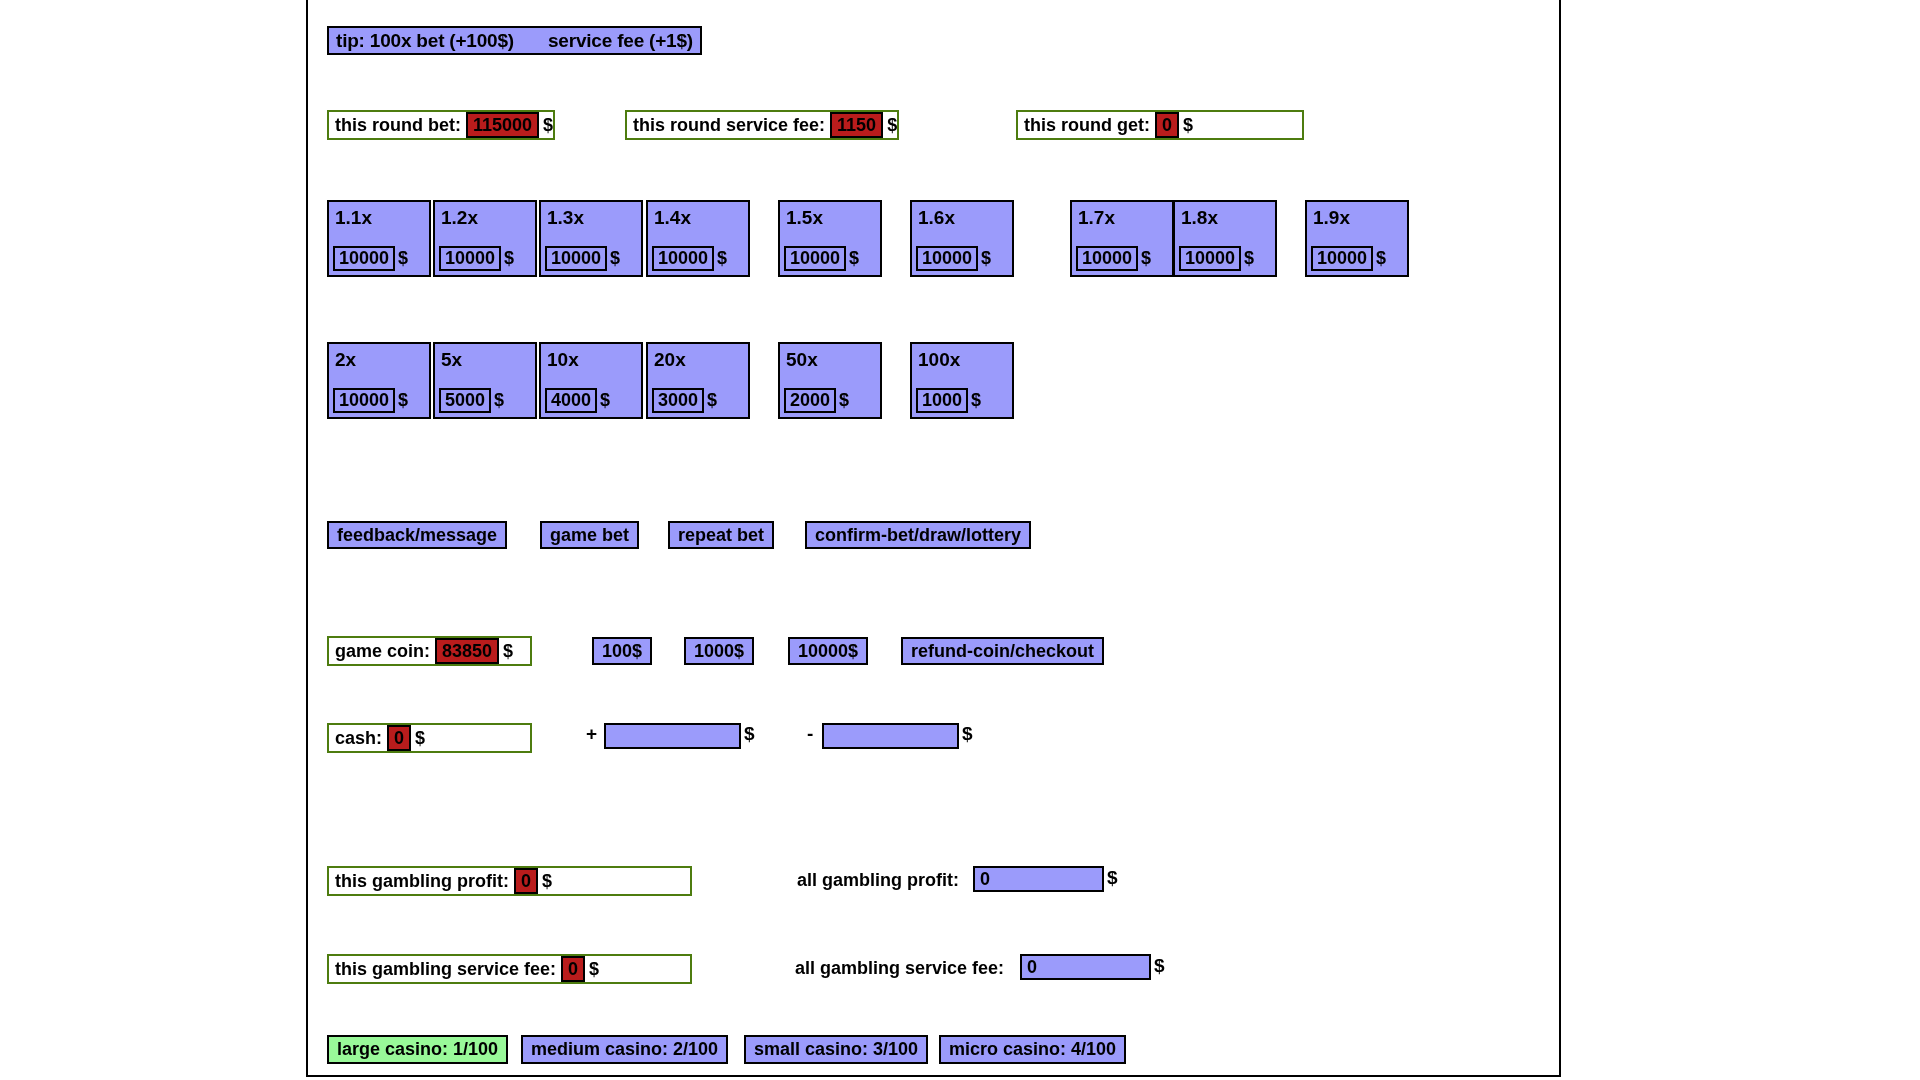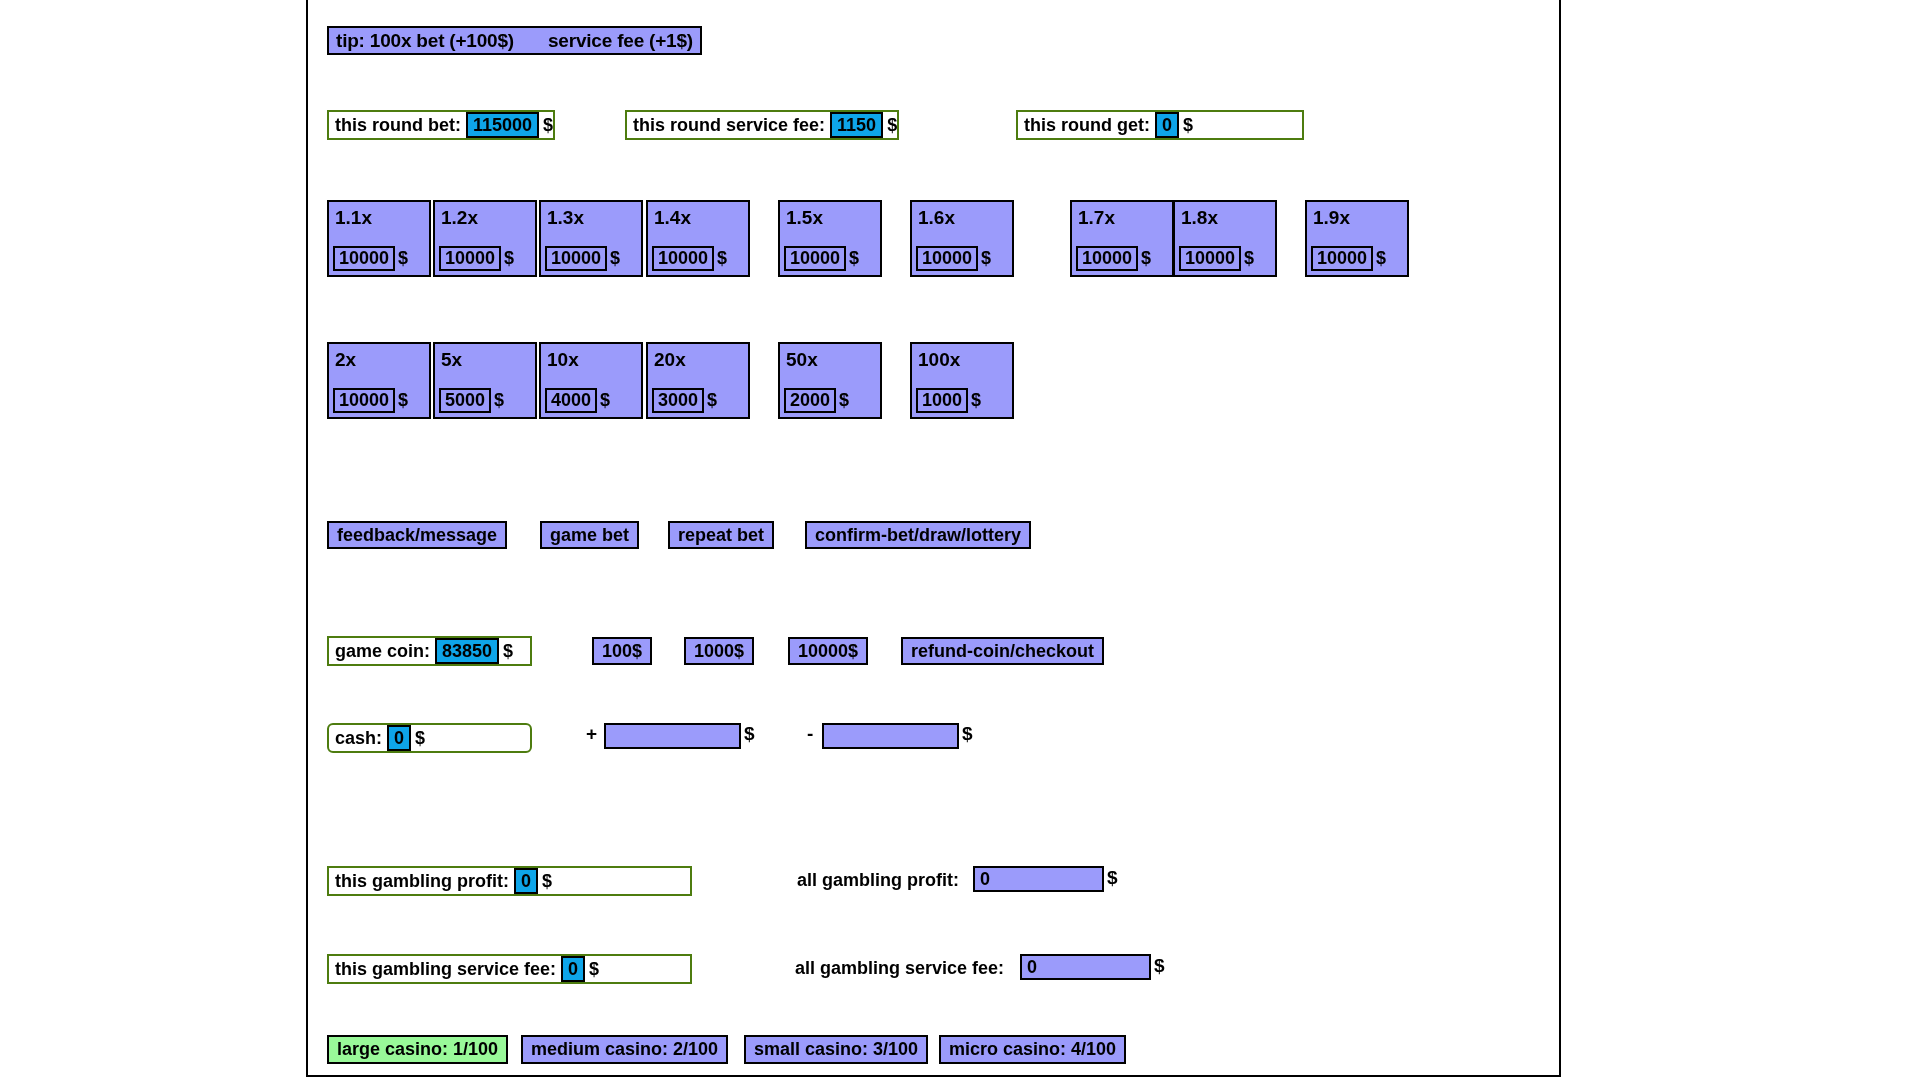--- a/index.html
+++ b/index.html
@@ -99,21 +99,21 @@
   .field-box .lbl { padding-right: 5px; }
   .field-box .val {
     border: 2px solid #000000;
     box-sizing: border-box;
     height: 26px;
     min-width: 14px;
     display: flex;
     align-items: center;
     justify-content: center;
     padding: 0 5px;
-    background: #0ea5e9;
+    background: #b91c1c;
     font-weight: bold;
     font-size: 18px;
   }
   .field-box .cur { padding-left: 4px; font-weight: bold; }
 
   
   .card {
     position: absolute;
     width: 104px;
     height: 77px;
@@ -368,21 +368,21 @@
       <div class="field-box" style="left:9px; top:636px; width:205px;">
         <span class="lbl">game coin:</span>
         <span class="val">83850</span>
         <span class="cur">$</span>
       </div>
       <div class="btn" style="left:274px; top:637px;">100$</div>
       <div class="btn" style="left:366px; top:637px;">1000$</div>
       <div class="btn" style="left:470px; top:637px;">10000$</div>
       <div class="btn" style="left:583px; top:637px;">refund-coin/checkout</div>
 
-      <div class="field-box" style="left:9px; top:723px; width:205px;border-radius:6px;">
+      <div class="field-box" style="left:9px; top:723px; width:205px;">
         <span class="lbl">cash:</span>
         <span class="val">0</span>
         <span class="cur">$</span>
       </div>
 
       <span class="sign" style="left:268px; top:723px;">+</span>
       <div class="blue-input" style="left:286px; top:723px; width:137px;"></div>
       <span class="cur-mark" style="left:426px; top:723px;">$</span>
 
       <span class="sign" style="left:489px; top:723px;">-</span>

